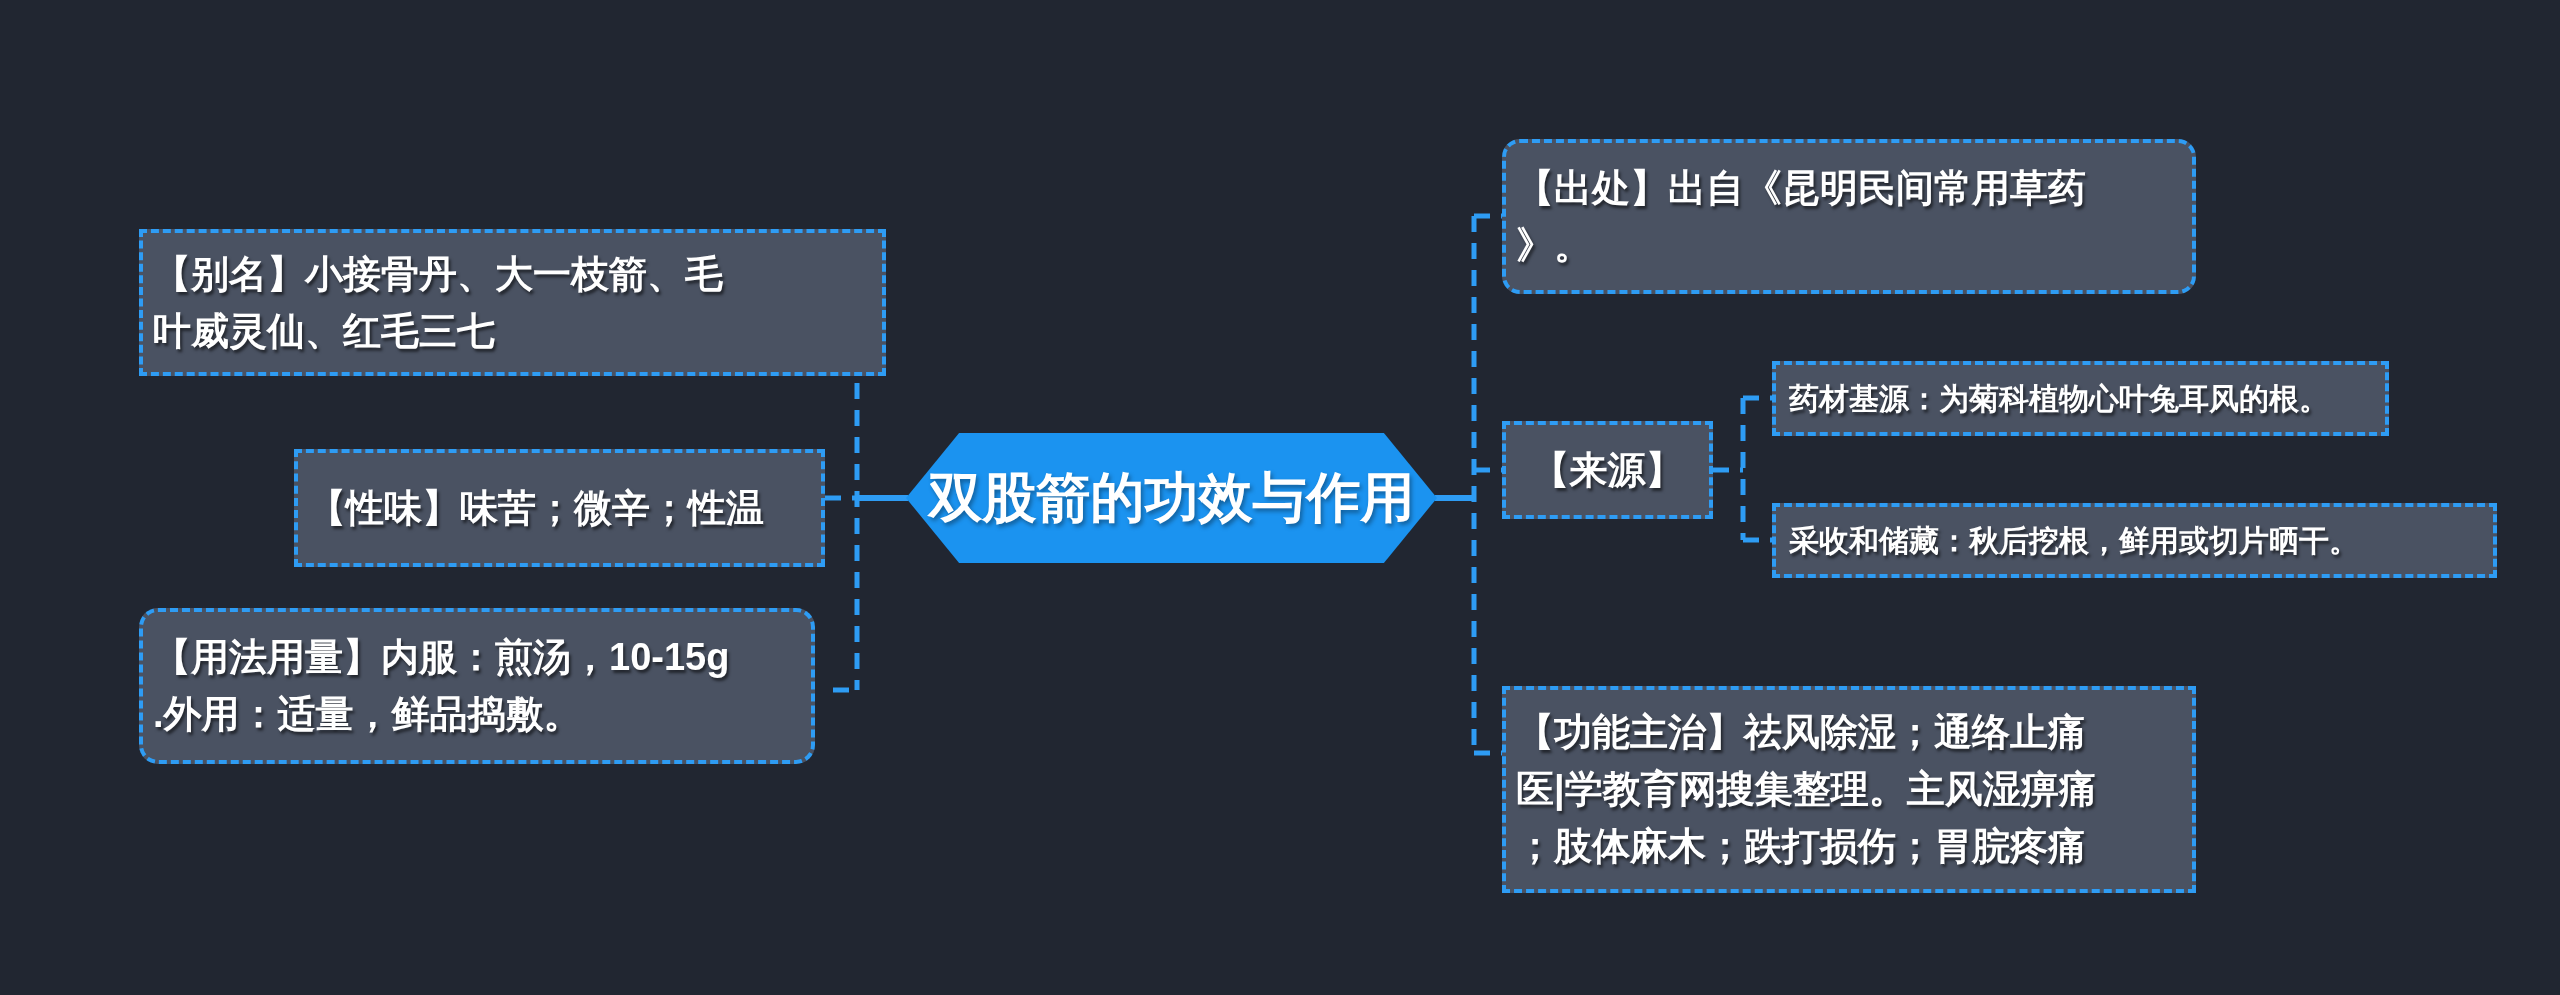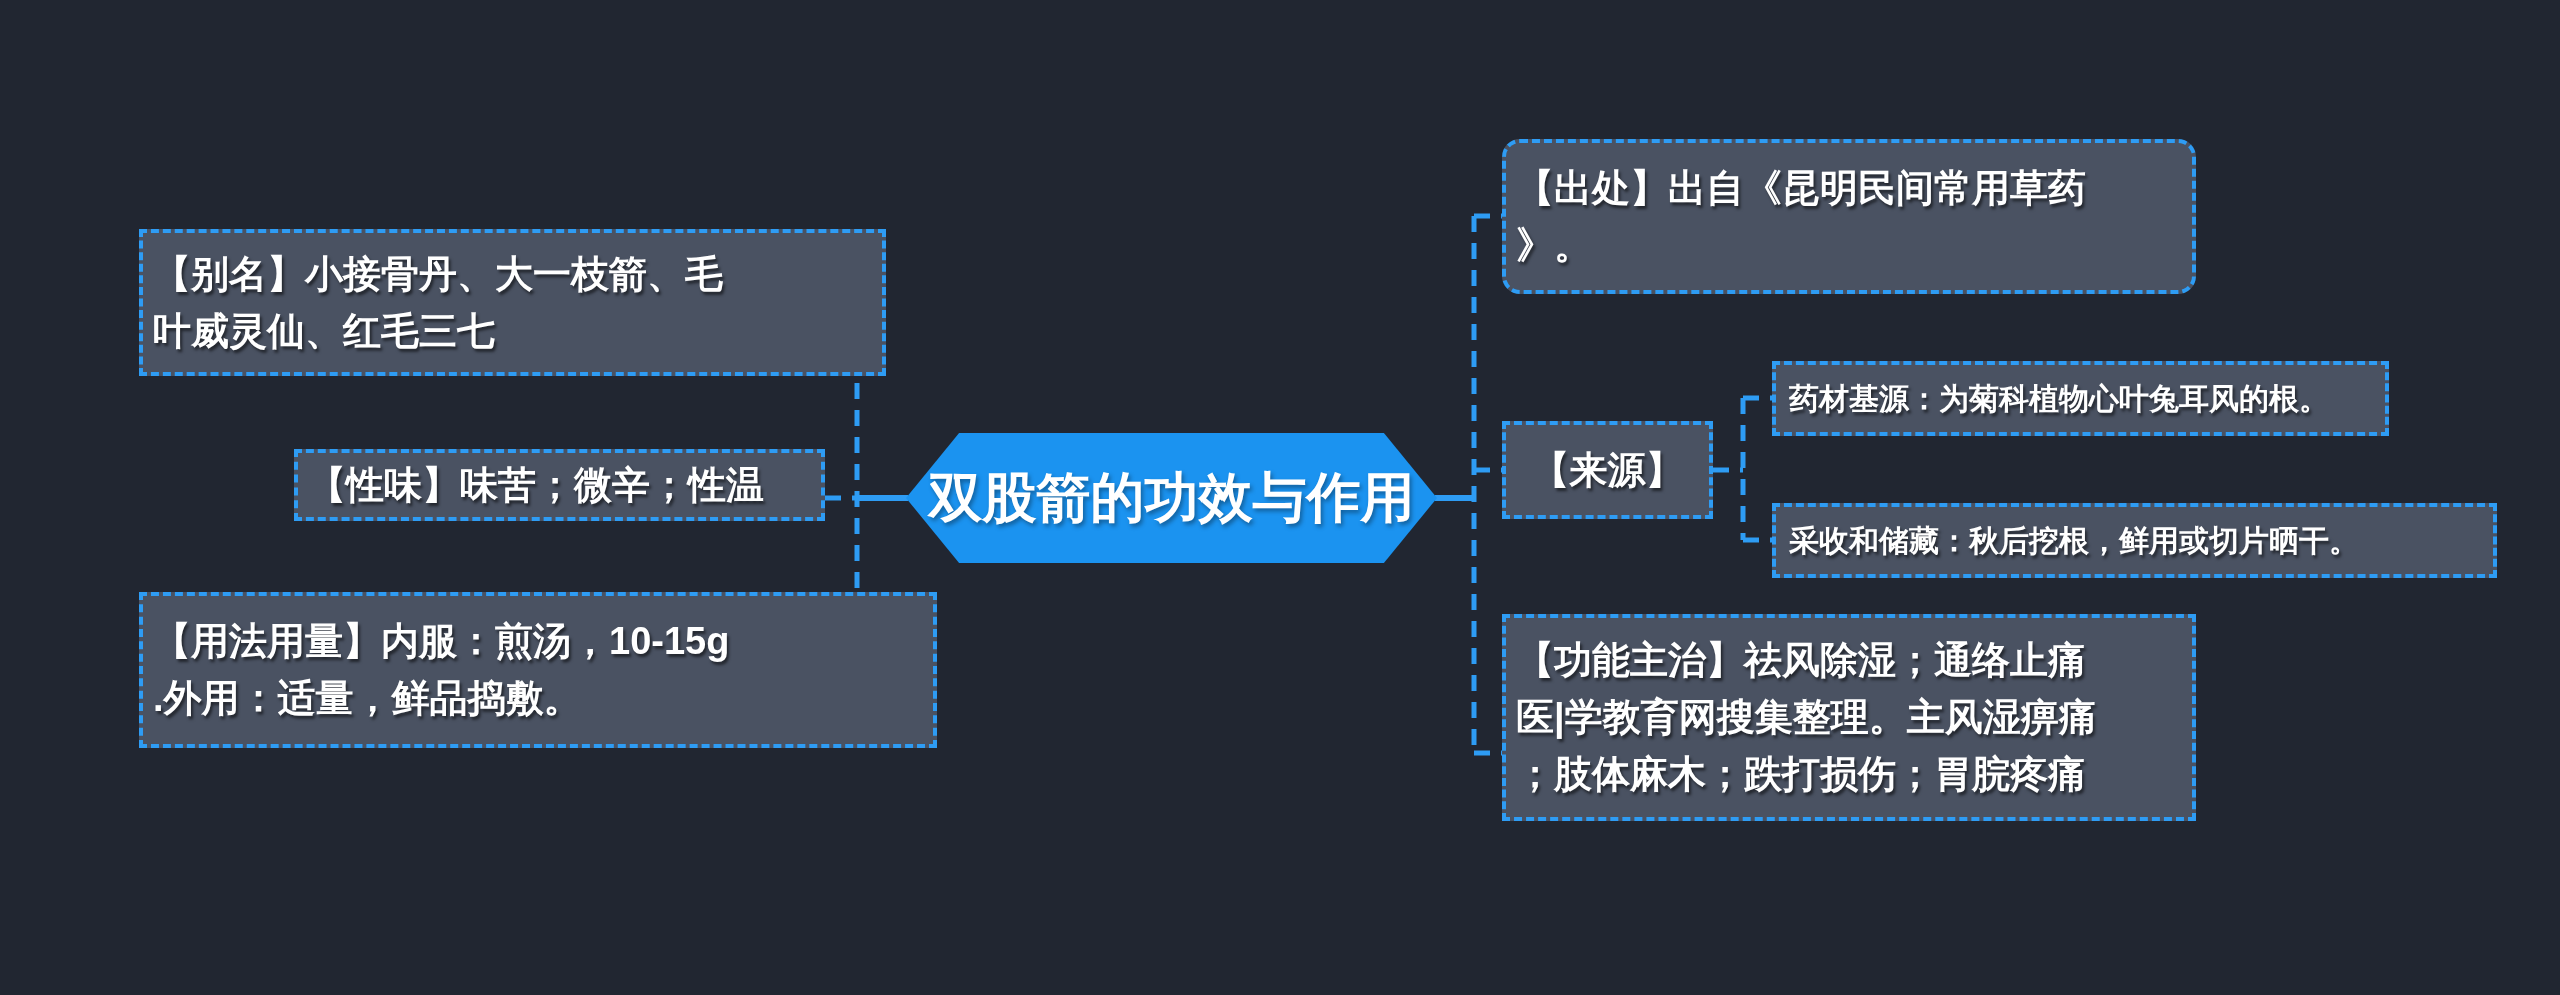--- a/index.html
+++ b/index.html
@@ -69,27 +69,27 @@
     display: flex;
     align-items: center;
     justify-content: center;
     color: #ffffff;
     font-size: 54px;
     font-weight: 700;
     text-shadow: 2px 3px 4px rgba(0,0,0,0.35);
   }
   
   .n-alias    { left: 139px;  top: 229px; width: 747px; height: 147px; }
-  .n-taste    { left: 294px;  top: 449px; width: 531px; height: 72px;  }
-  .n-dosage   { left: 139px;  top: 592px; width: 798px; height: 156px; }
+  .n-taste    { left: 294px;  top: 449px; width: 531px; height: 118px;  }
+  .n-dosage   { left: 139px;  top: 608px; width: 676px; height: 156px; border-radius: 19px; }
   .n-origin   { left: 1502px; top: 139px; width: 694px; height: 155px; border-radius: 18px; }
   .n-source   { left: 1502px; top: 421px; width: 211px; height: 98px;  }
   .n-material { left: 1772px; top: 361px; width: 617px; height: 75px;  }
   .n-harvest  { left: 1772px; top: 503px; width: 725px; height: 75px; text-align: right;  }
-  .n-function { left: 1502px; top: 614px; width: 694px; height: 207px; }
+  .n-function { left: 1502px; top: 686px; width: 694px; height: 207px; }
 </style>
 </head>
 <body>
 
 <div class="canvas">
 
   <svg class="connectors" viewBox="0 0 2560 995" xmlns="http://www.w3.org/2000/svg">
 
     <path class="conn-dash" d="M833,302 H857 M857,302 V690 M833,690 H857 M825,498 H857"></path>
     <path class="conn-solid" d="M857,498 H908"></path>

